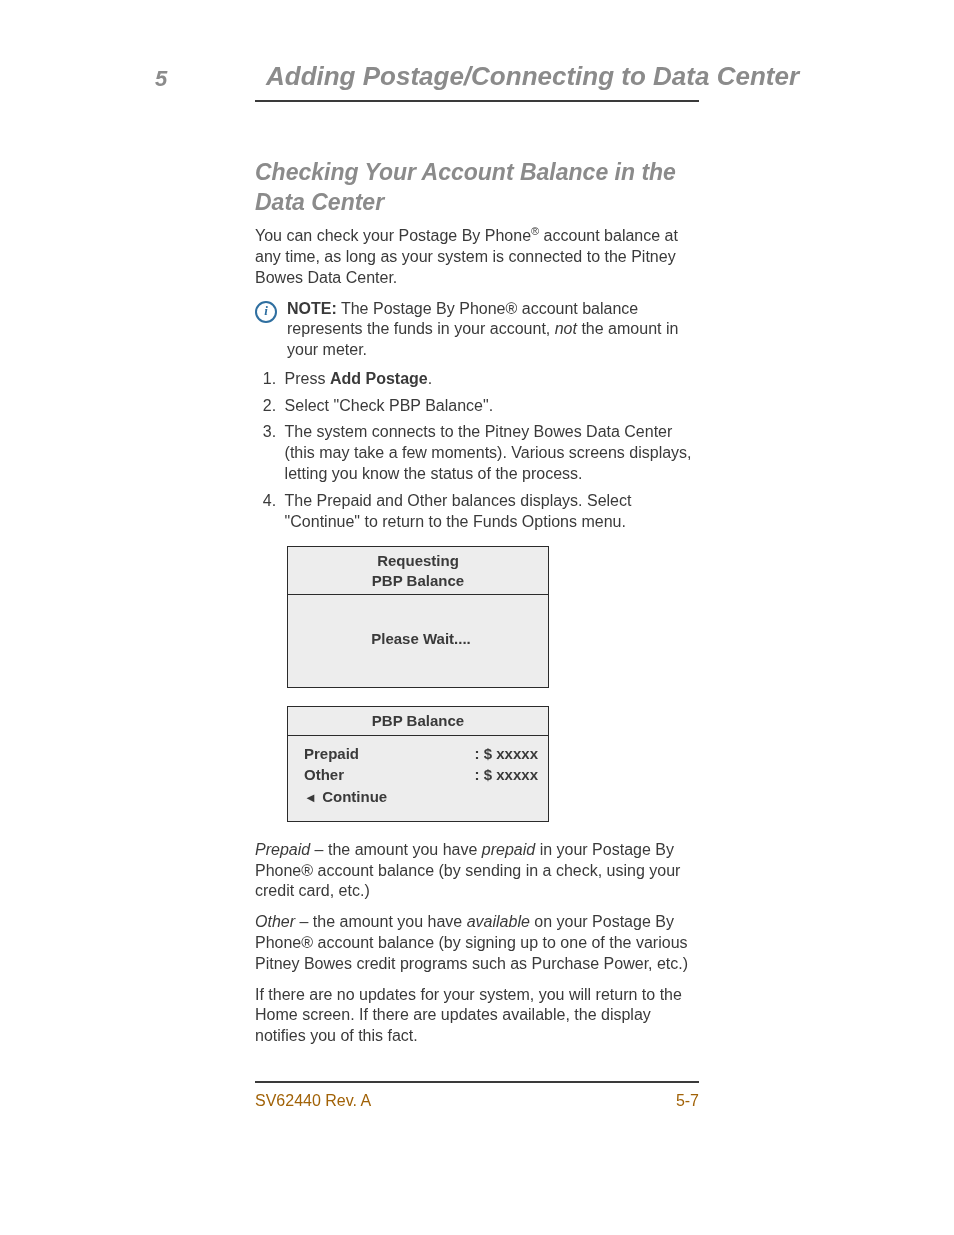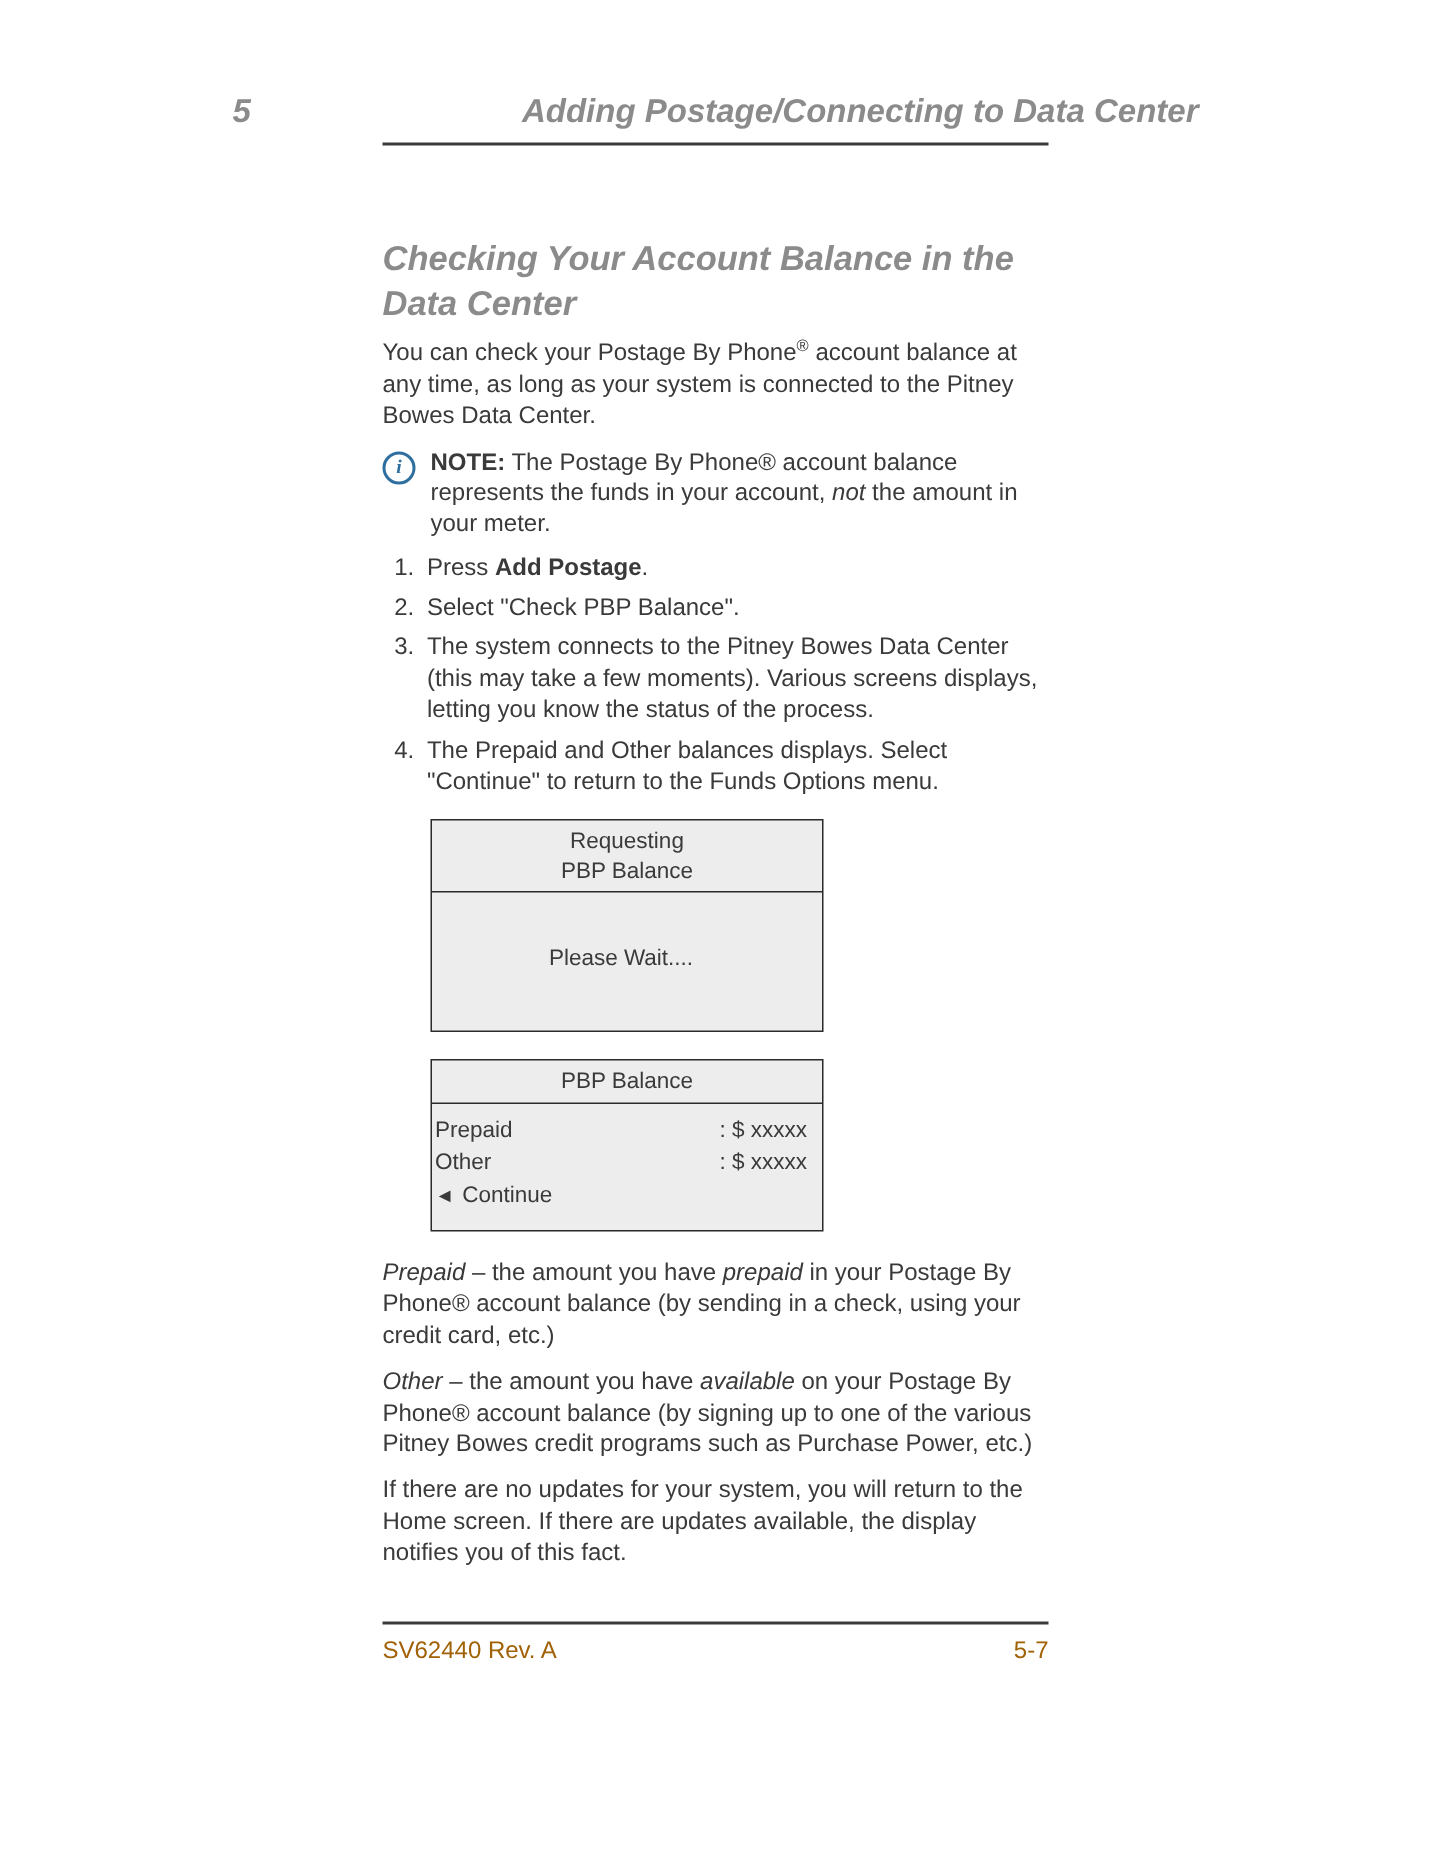--- a/index.html
+++ b/index.html
@@ -27,21 +27,21 @@
     align-items: flex-end;
     padding: 0 60px 6px 60px;
   }
   .chapter-num {
     font-size: 22px;
     font-style: italic;
     font-weight: bold;
     color: #8b8b8b;
   }
   .chapter-title {
-    font-size: 22px;
+    font-size: 26px;
     font-style: italic;
     font-weight: bold;
     color: #8b8b8b;
   }
   .hr-top, .hr-bottom {
     height: 2px;
     background: #3a3a3a;
     margin: 0 160px;
   }
   .body-area {
@@ -68,35 +68,35 @@
     display: flex; align-items: center; justify-content: center;
     color: #2f6fa0; font-style: italic; font-family: Georgia, serif;
     font-size: 13px; font-weight: bold; flex-shrink: 0; margin-top: 2px;
   }
   .note-text { flex: 1; }
   .note-label { font-weight: bold; }
   .ital { font-style: italic; }
   ol.steps { margin: 0 0 14px 0; padding-left: 1.6em; }
   ol.steps > li { margin-bottom: 6px; padding-left: 4px; }
   .bold { font-weight: bold; }
-  .screens-wrap { padding-left: 32px; }
+  .screens-wrap { padding-left: 32px; font-weight: bold; }
   .screen-box {
     width: 260px;
     border: 1px solid #2b2b2b;
     background: #ededed;
     margin-bottom: 18px;
   }
   .screen-header {
     border-bottom: 1px solid #2b2b2b;
     text-align: center;
     padding: 4px 6px;
     font-size: 15px;
   }
   .screen-body {
-    padding: 8px 10px 14px 2px;
+    padding: 8px 10px 14px 16px;
     font-size: 15px;
   }
   .centered-block {
     display: flex; align-items: center; justify-content: center;
     height: 70px;
   }
   .balance-row {
     display: flex; justify-content: space-between; margin-bottom: 2px;
   }
   .list-item-line { margin-top: 2px; }

